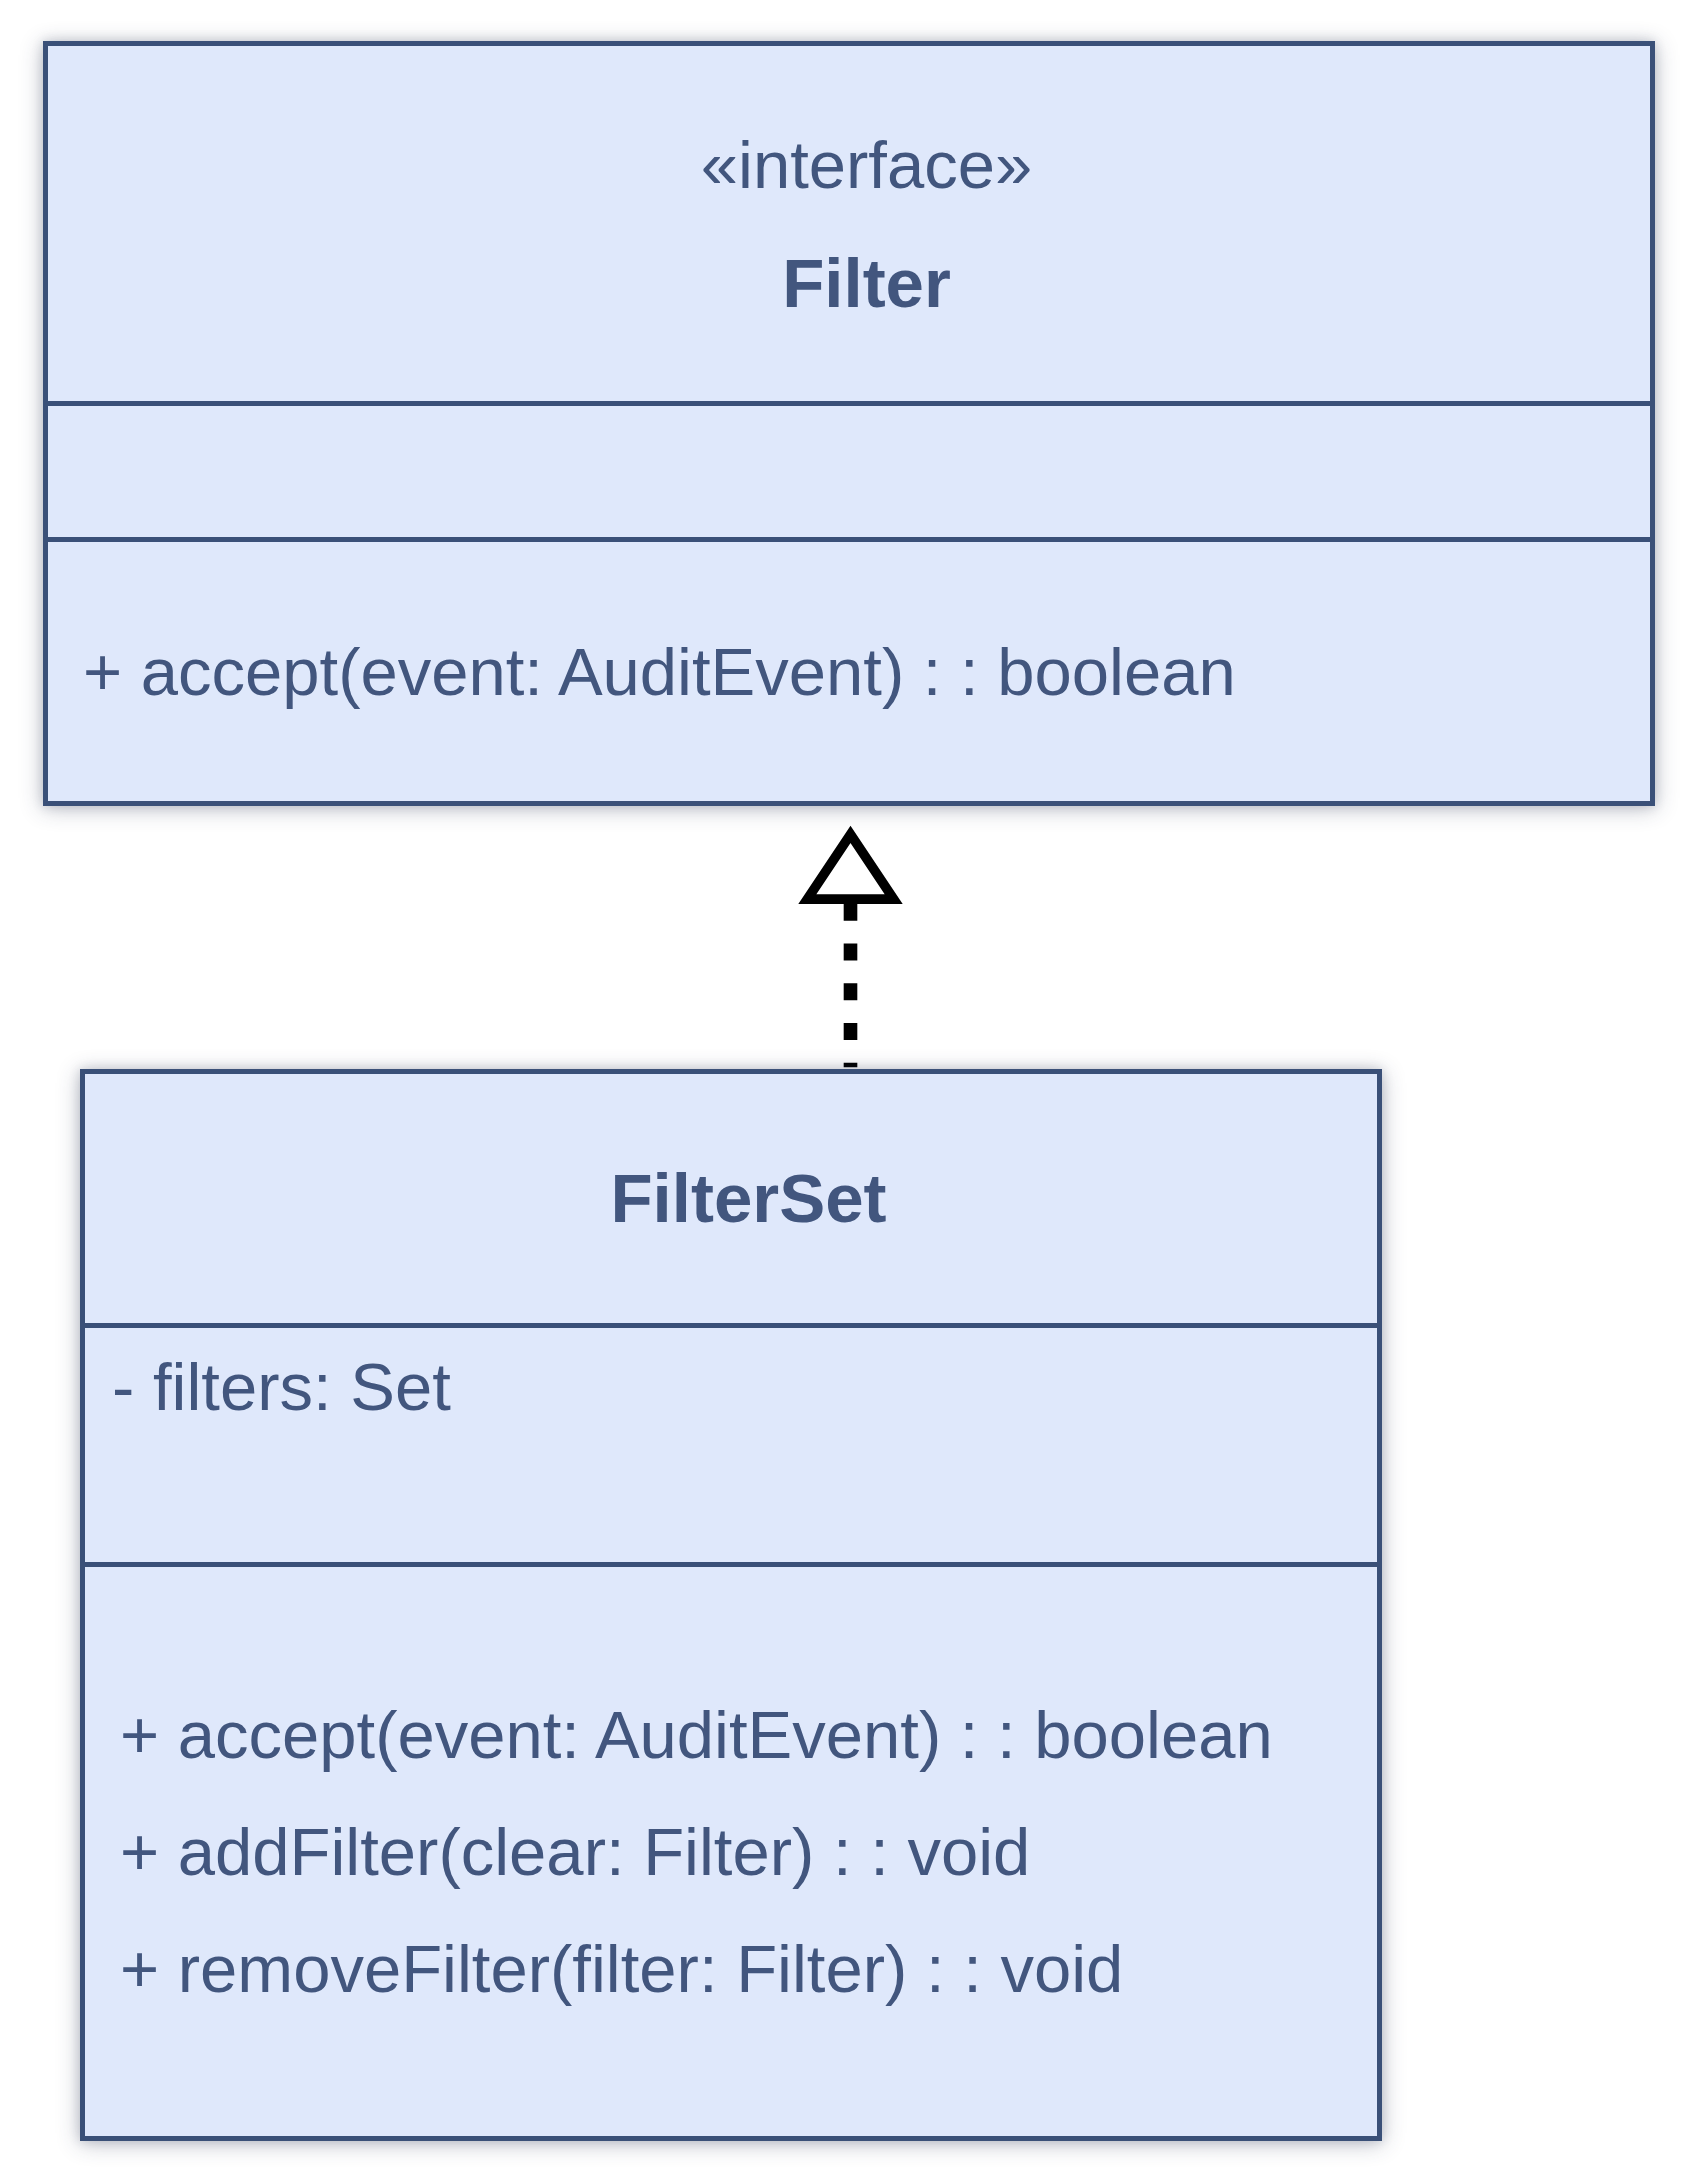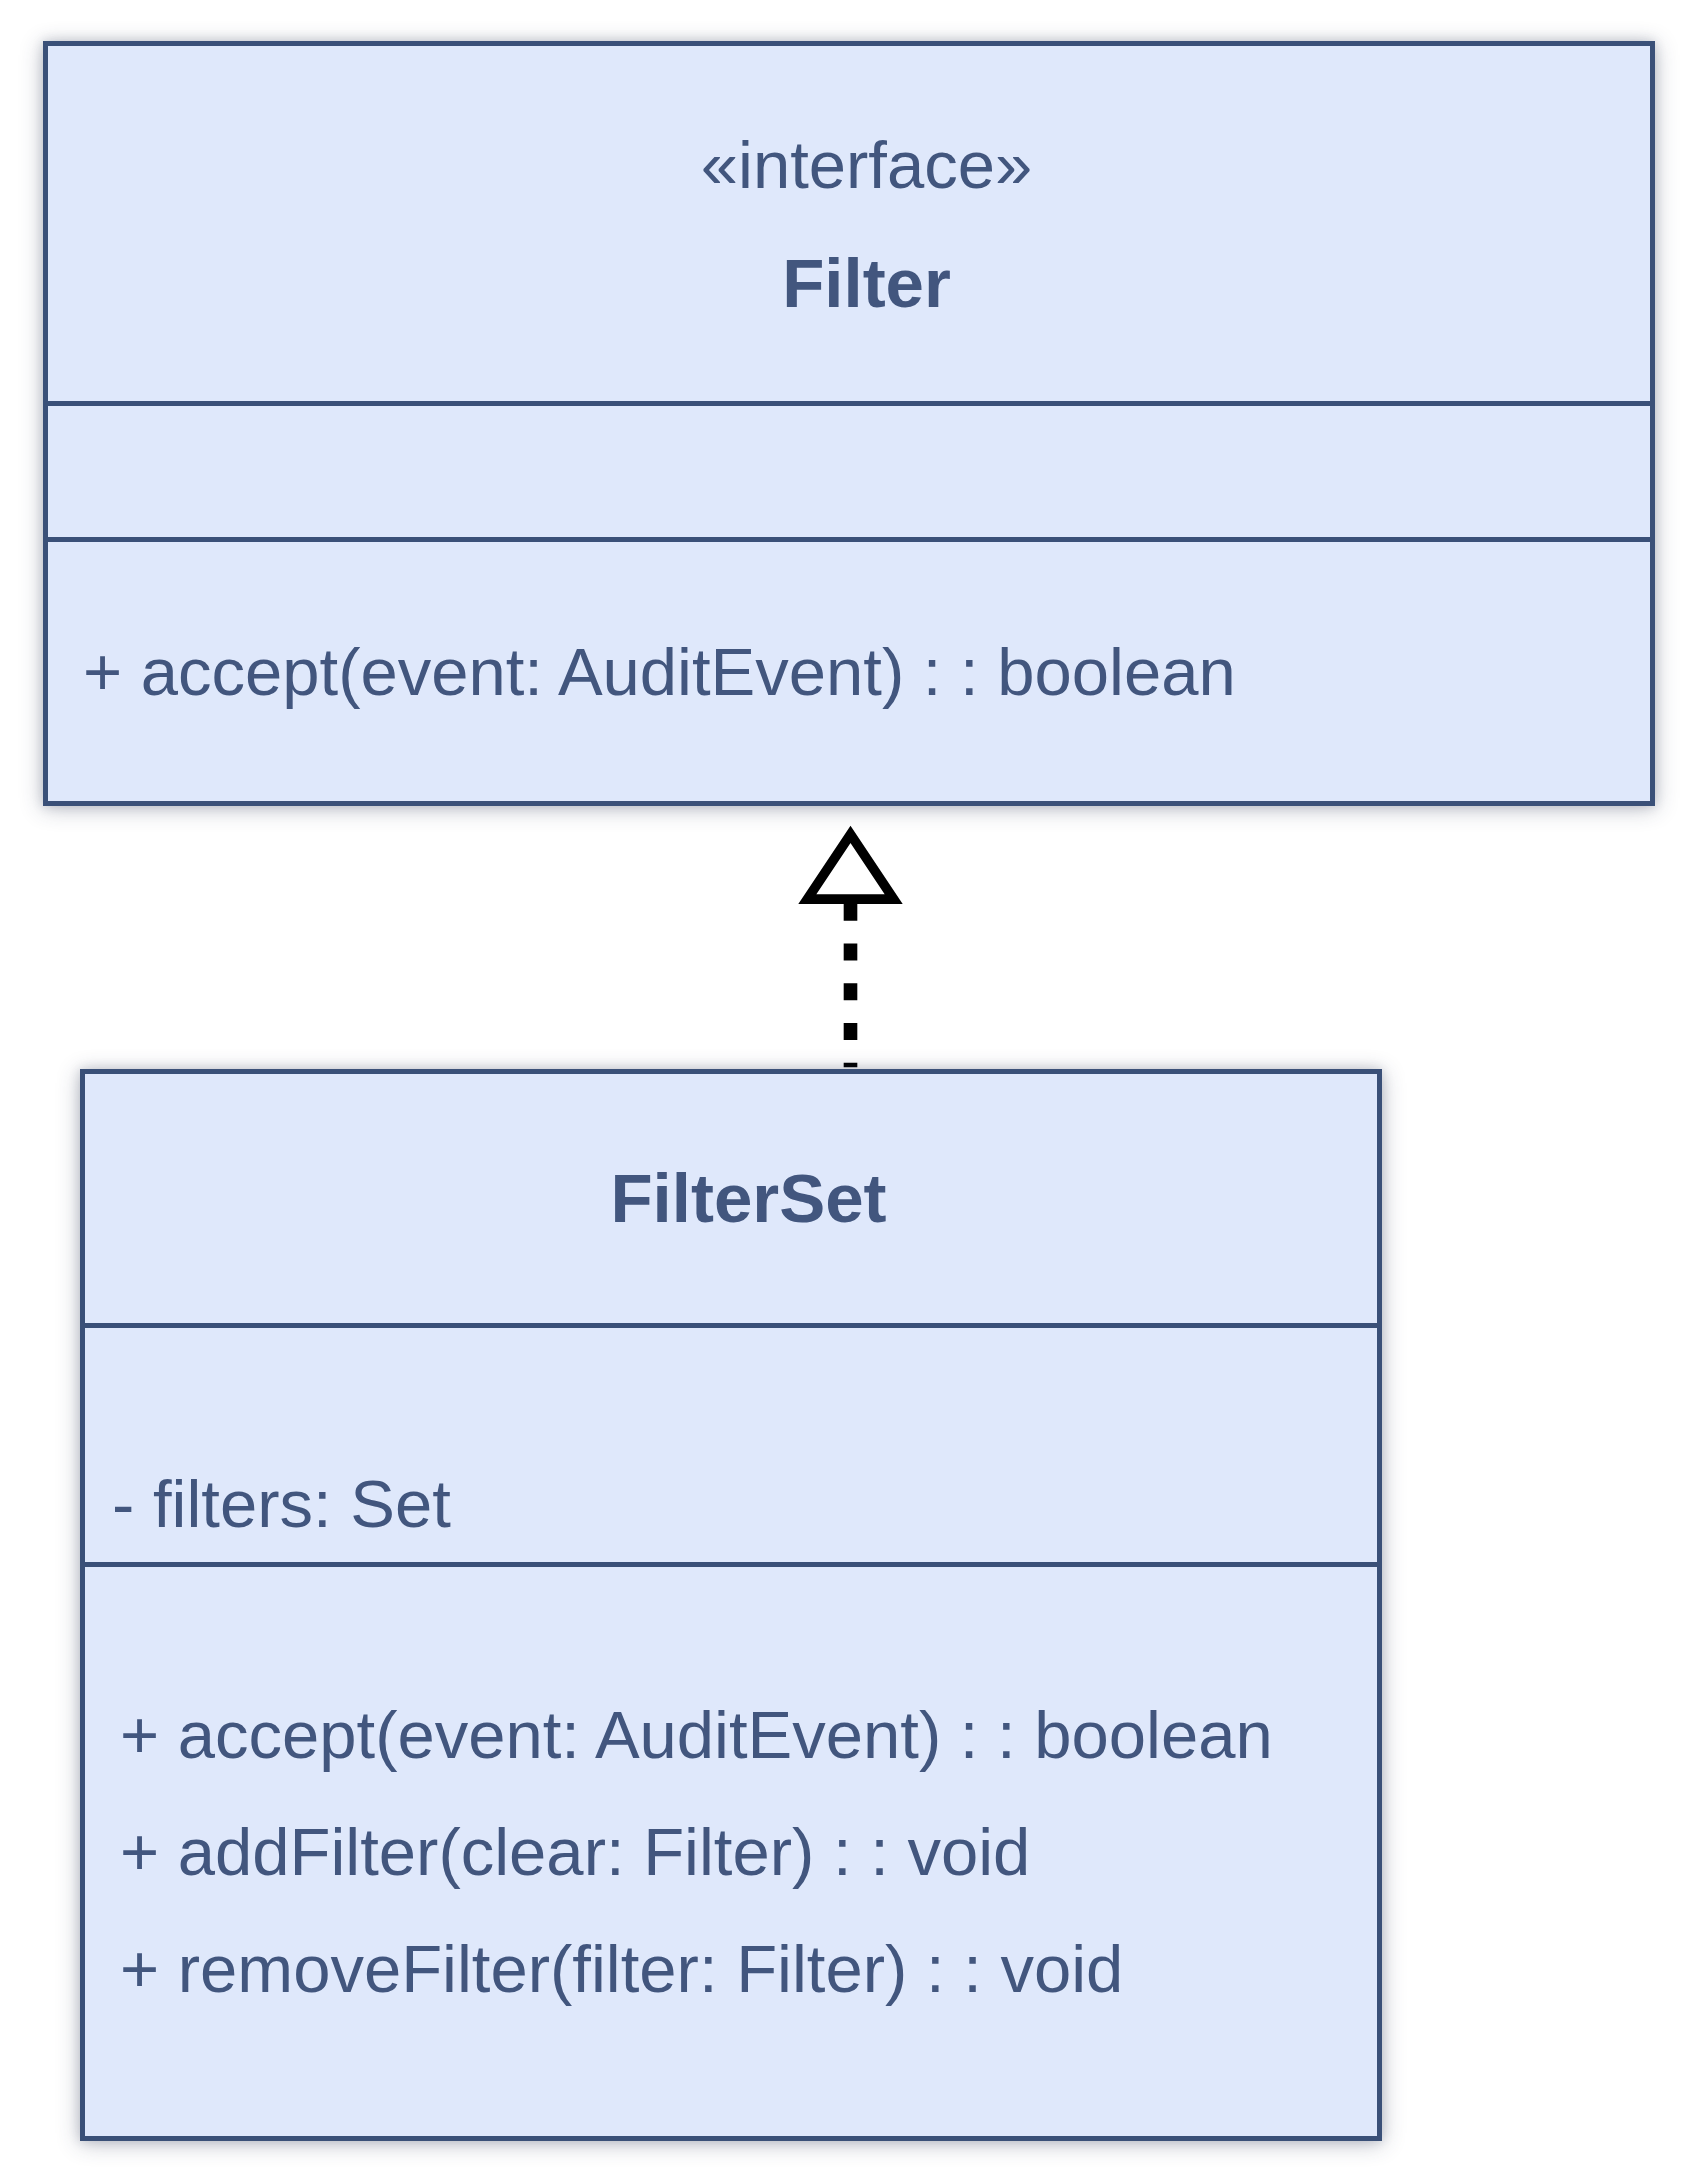--- a/index.html
+++ b/index.html
@@ -60,21 +60,21 @@
     font-size: 69px;
     line-height: 85px;
     font-weight: 700;
     text-align: left;
   }
   .attr-section {
     box-sizing: border-box;
     border-top: 5.1px solid var(--box-border, #3a5078);
     display: flex;
     flex-direction: column;
-    justify-content: flex-end;
+    justify-content: flex-start;
     padding-left: 27px;
     flex: 0 0 auto;
   }
   #box-filter .attr-section { height: 136px; }
   #box-filterset .attr-section { height: 239px; }
   .method-section {
     box-sizing: border-box;
     border-top: 5.1px solid var(--box-border, #3a5078);
     display: flex;
     flex-direction: column;

